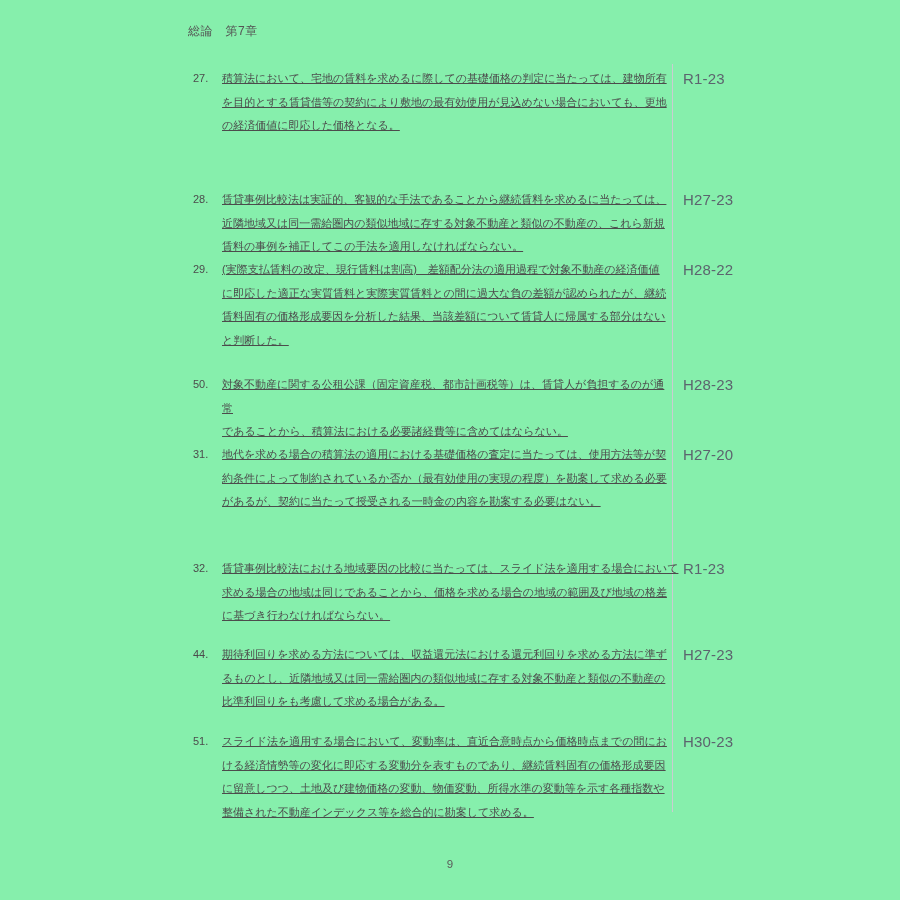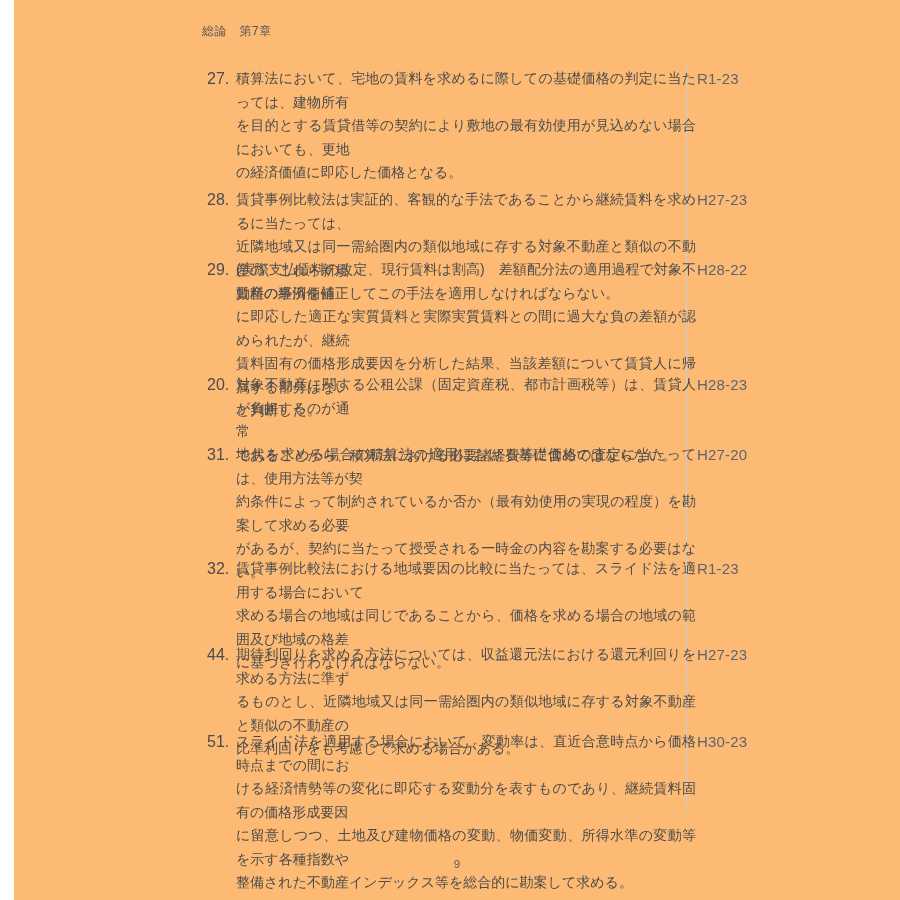--- a/index.html
+++ b/index.html
@@ -10,22 +10,21 @@
   body {
     width: 900px;
     height: 900px;
     position: relative;
     font-family: "Liberation Sans", sans-serif;
     overflow: hidden;
   }
   .page {
     position: absolute;
     inset: 0;
-    background: #fdba74;
-    margin-left: 14px;
+    background: #86efac;
   }
   .chapter-header {
     position: absolute;
     left: 188px;
     top: 23px;
     font-size: 12px;
     color: #545454;
     letter-spacing: 0.5px;
     white-space: pre;
   }
@@ -48,34 +47,35 @@
   .row-29 { top: 258px; }
   .row-30 { top: 373px; }
   .row-31 { top: 443px; }
   .row-32 { top: 557px; }
   .row-33 { top: 643px; }
   .row-34 { top: 730px; }
   .q-num {
     position: absolute;
     left: 193px;
     top: 0;
-    font-size: 16px;
+    font-size: 11px;
     line-height: 23.5px;
     color: #4c4c4c;
   }
   .q-text {
     position: absolute;
     left: 222px;
     top: 0;
     width: 460px;
-    font-size: 14px;
+    font-size: 11px;
     line-height: 23.5px;
     color: #4c4c4c;
     white-space: pre-line;
     text-align: justify;
+    text-decoration: underline;
   }
   .q-code {
     position: absolute;
     left: 683px;
     top: 0;
     font-size: 15px;
     line-height: 23.5px;
     color: #5c646e;
     letter-spacing: 0.2px;
   }
@@ -117,21 +117,21 @@
   <div class="row row-29">
     <span class="q-num">29.</span>
     <div class="q-text">(実際支払賃料の改定、現行賃料は割高)　差額配分法の適用過程で対象不動産の経済価値
 に即応した適正な実質賃料と実際実質賃料との間に過大な負の差額が認められたが、継続
 賃料固有の価格形成要因を分析した結果、当該差額について賃貸人に帰属する部分はない
 と判断した。</div>
     <span class="q-code">H28-22</span>
   </div>
 
   <div class="row row-30">
-    <span class="q-num">20.</span>
+    <span class="q-num">50.</span>
     <div class="q-text">対象不動産に関する公租公課（固定資産税、都市計画税等）は、賃貸人が負担するのが通
 常
 であることから、積算法における必要諸経費等に含めてはならない。</div>
     <span class="q-code">H28-23</span>
   </div>
 
   <div class="row row-31">
     <span class="q-num">31.</span>
     <div class="q-text">地代を求める場合の積算法の適用における基礎価格の査定に当たっては、使用方法等が契
 約条件によって制約されているか否か（最有効使用の実現の程度）を勘案して求める必要

